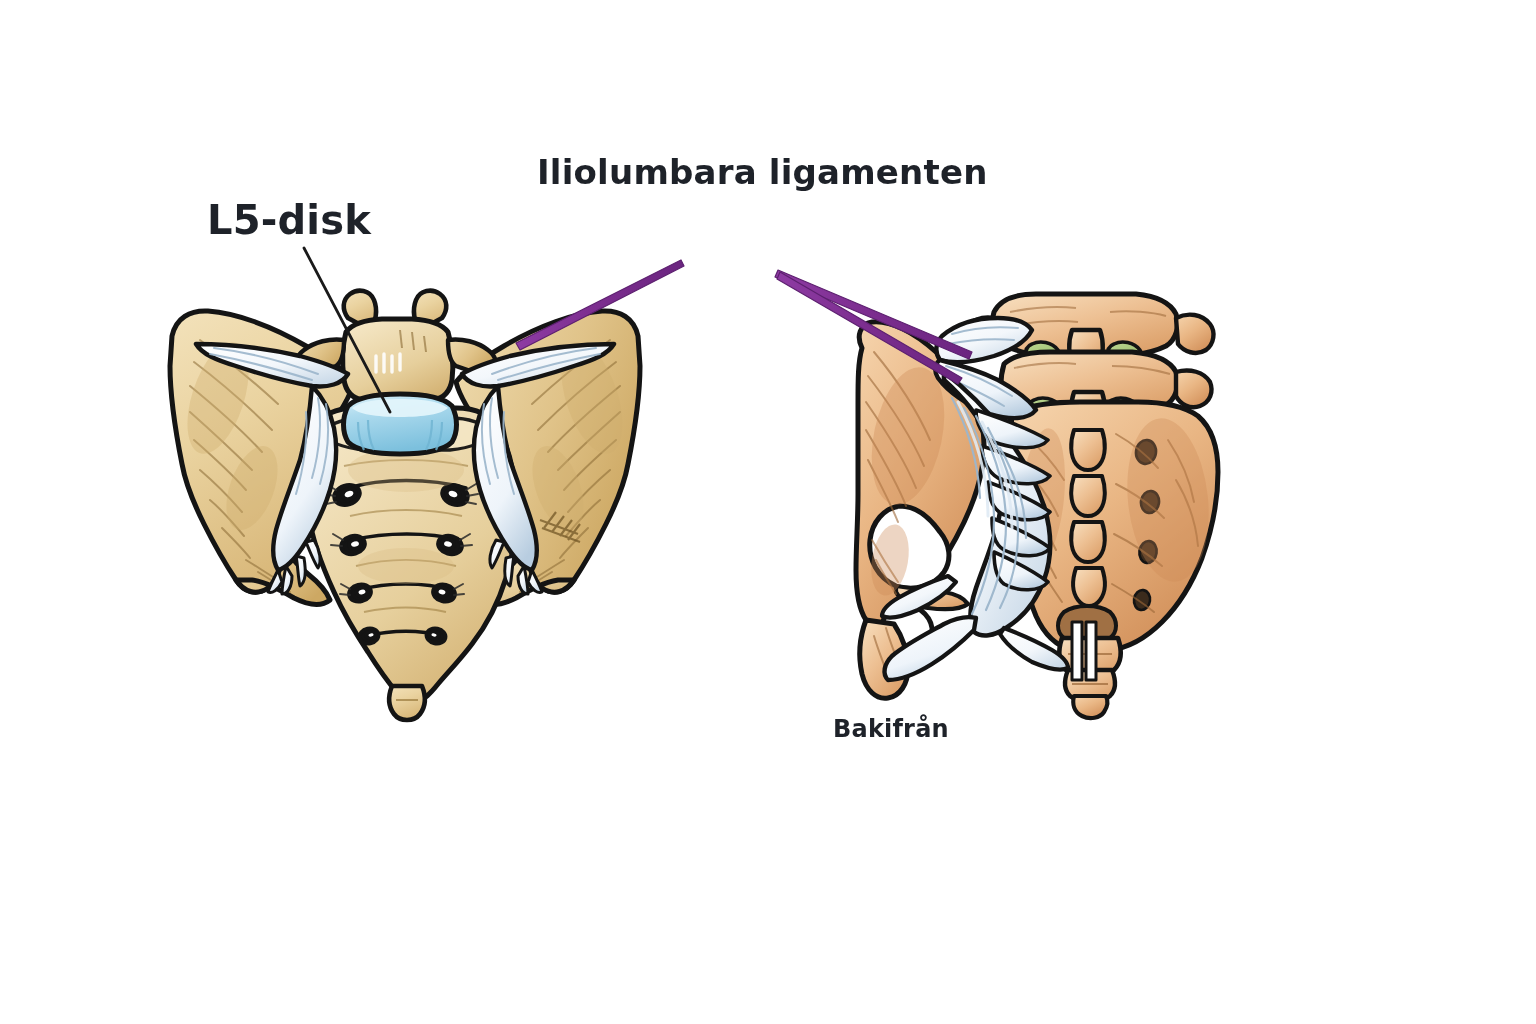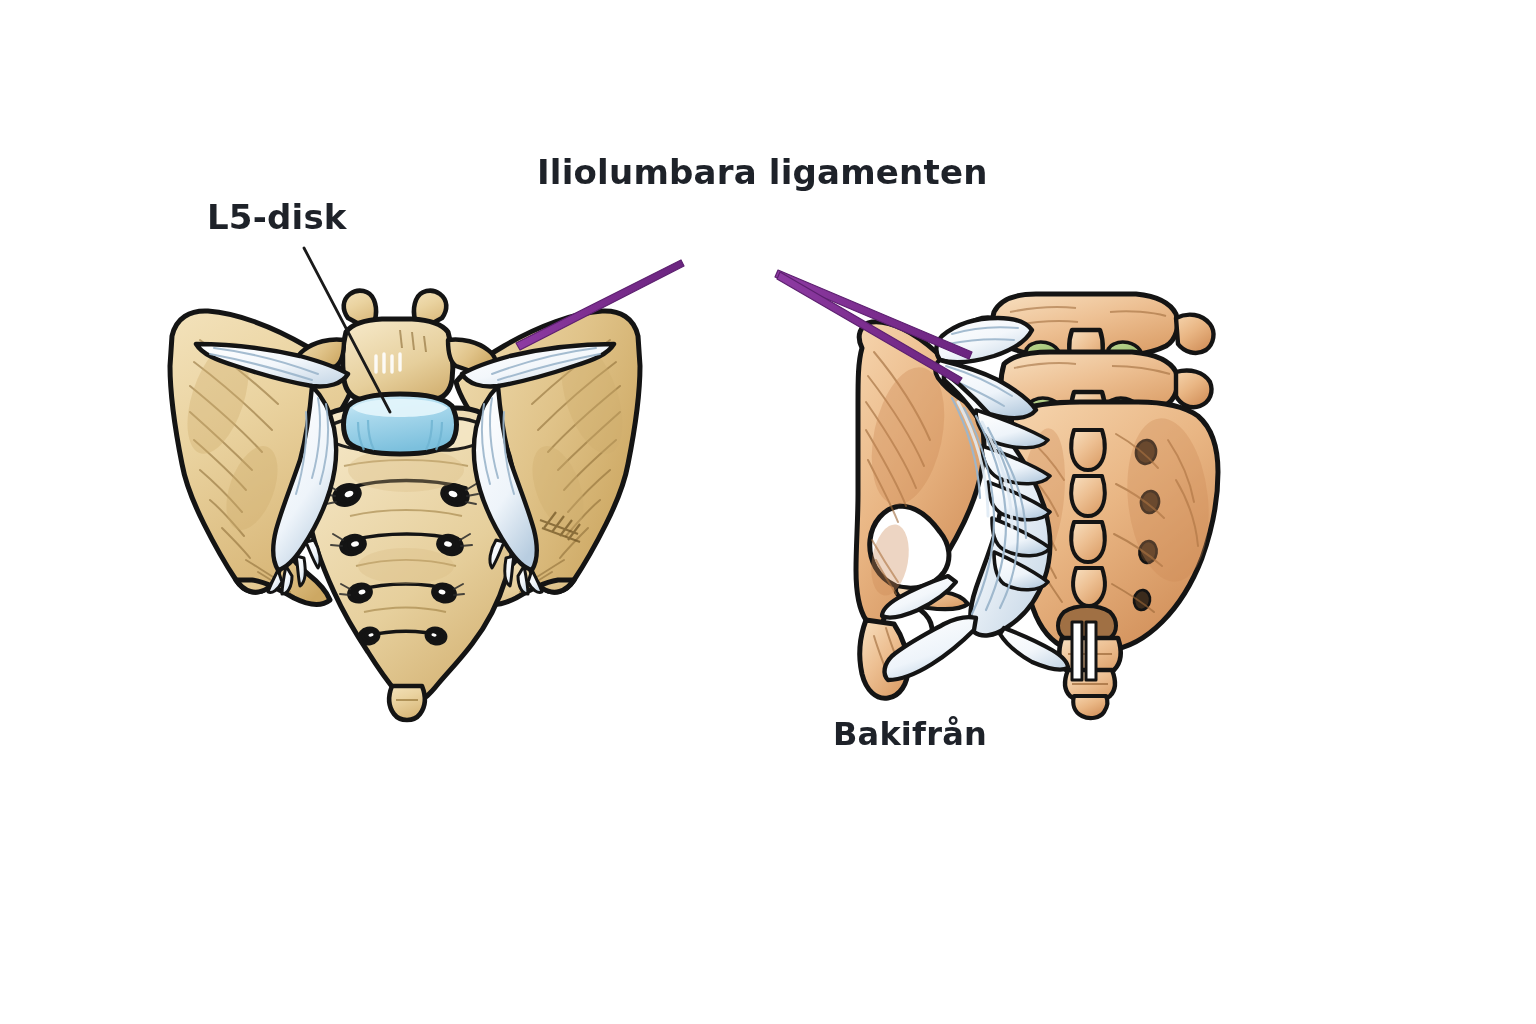--- a/index.html
+++ b/index.html
@@ -12,23 +12,23 @@
   .label{
     position:absolute;
     color:#1e2229;
     font-family:"DejaVu Sans","Liberation Sans",sans-serif;
     font-weight:600;
     white-space:nowrap;
     letter-spacing:.2px;
     -webkit-font-smoothing:antialiased;
   }
   #label-title{left:537px;top:152px;font-size:34px;}
-  #label-l5disk{left:207px;top:197px;font-size:34px;}
+  #label-l5disk{left:207px;top:197px;font-size:40px;}
   #label-anterior{left:218px;top:715px;font-size:32px;}
-  #label-posterior{left:833px;top:715px;font-size:32px;}
+  #label-posterior{left:833px;top:715px;font-size:24px;}
 </style>
 </head>
 <body>
 
 <div id="figure-root">
 
   <svg width="1536" height="1024" viewBox="0 0 1536 1024" xmlns="http://www.w3.org/2000/svg">
     <defs>
 
       <linearGradient id="gBoneA" x1="0" y1="0" x2="0.4" y2="1">

